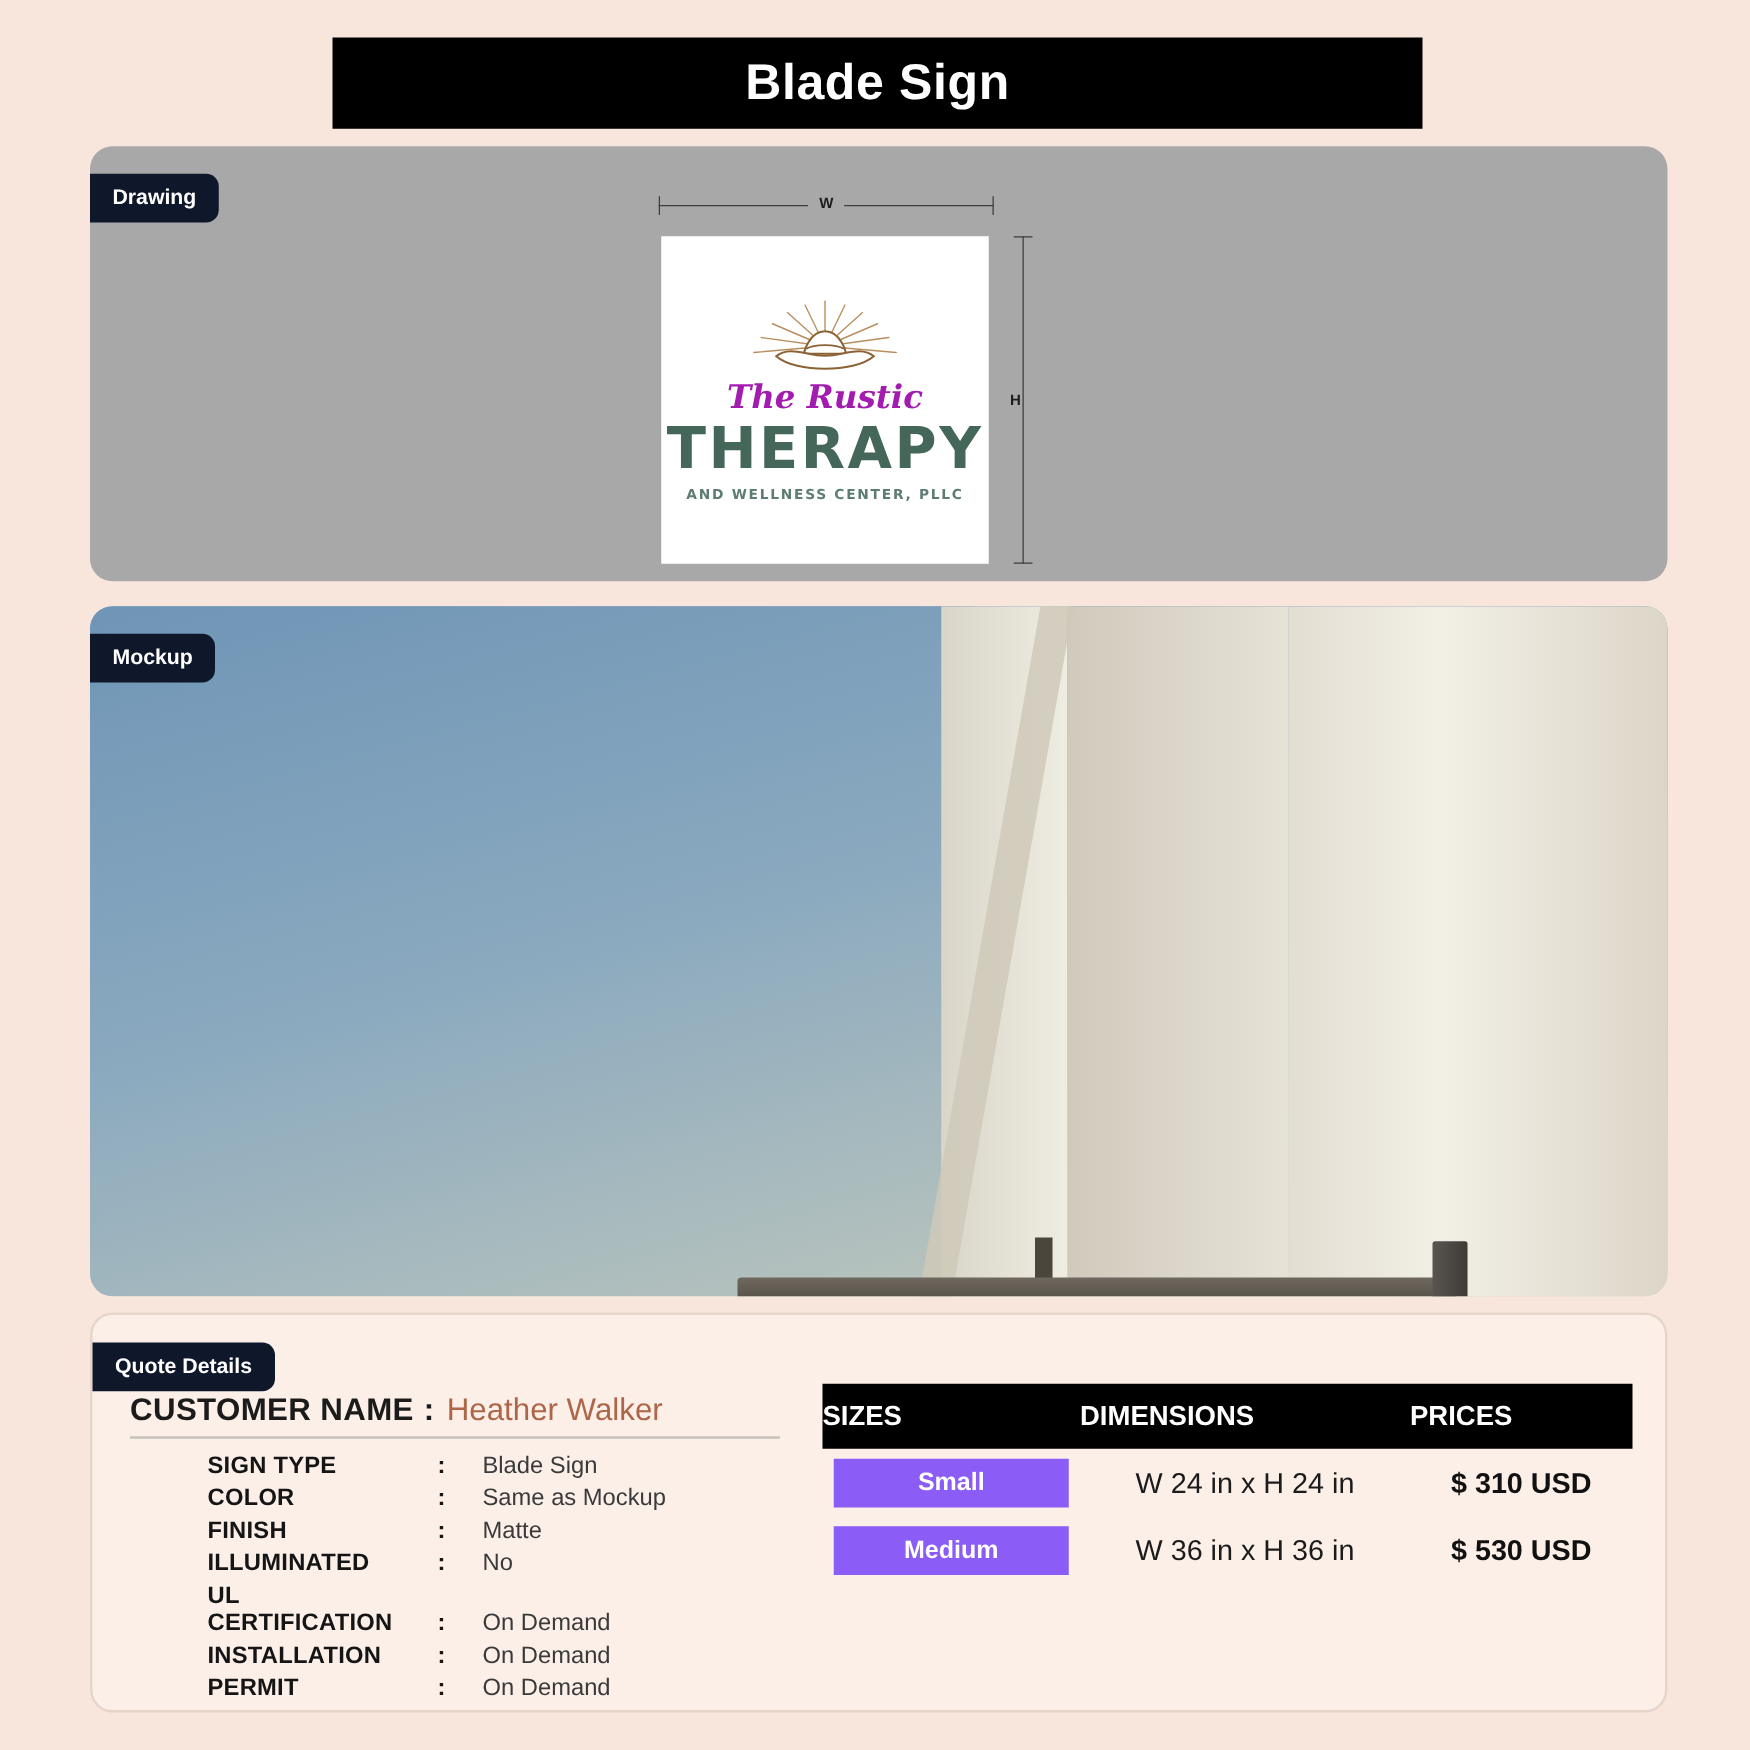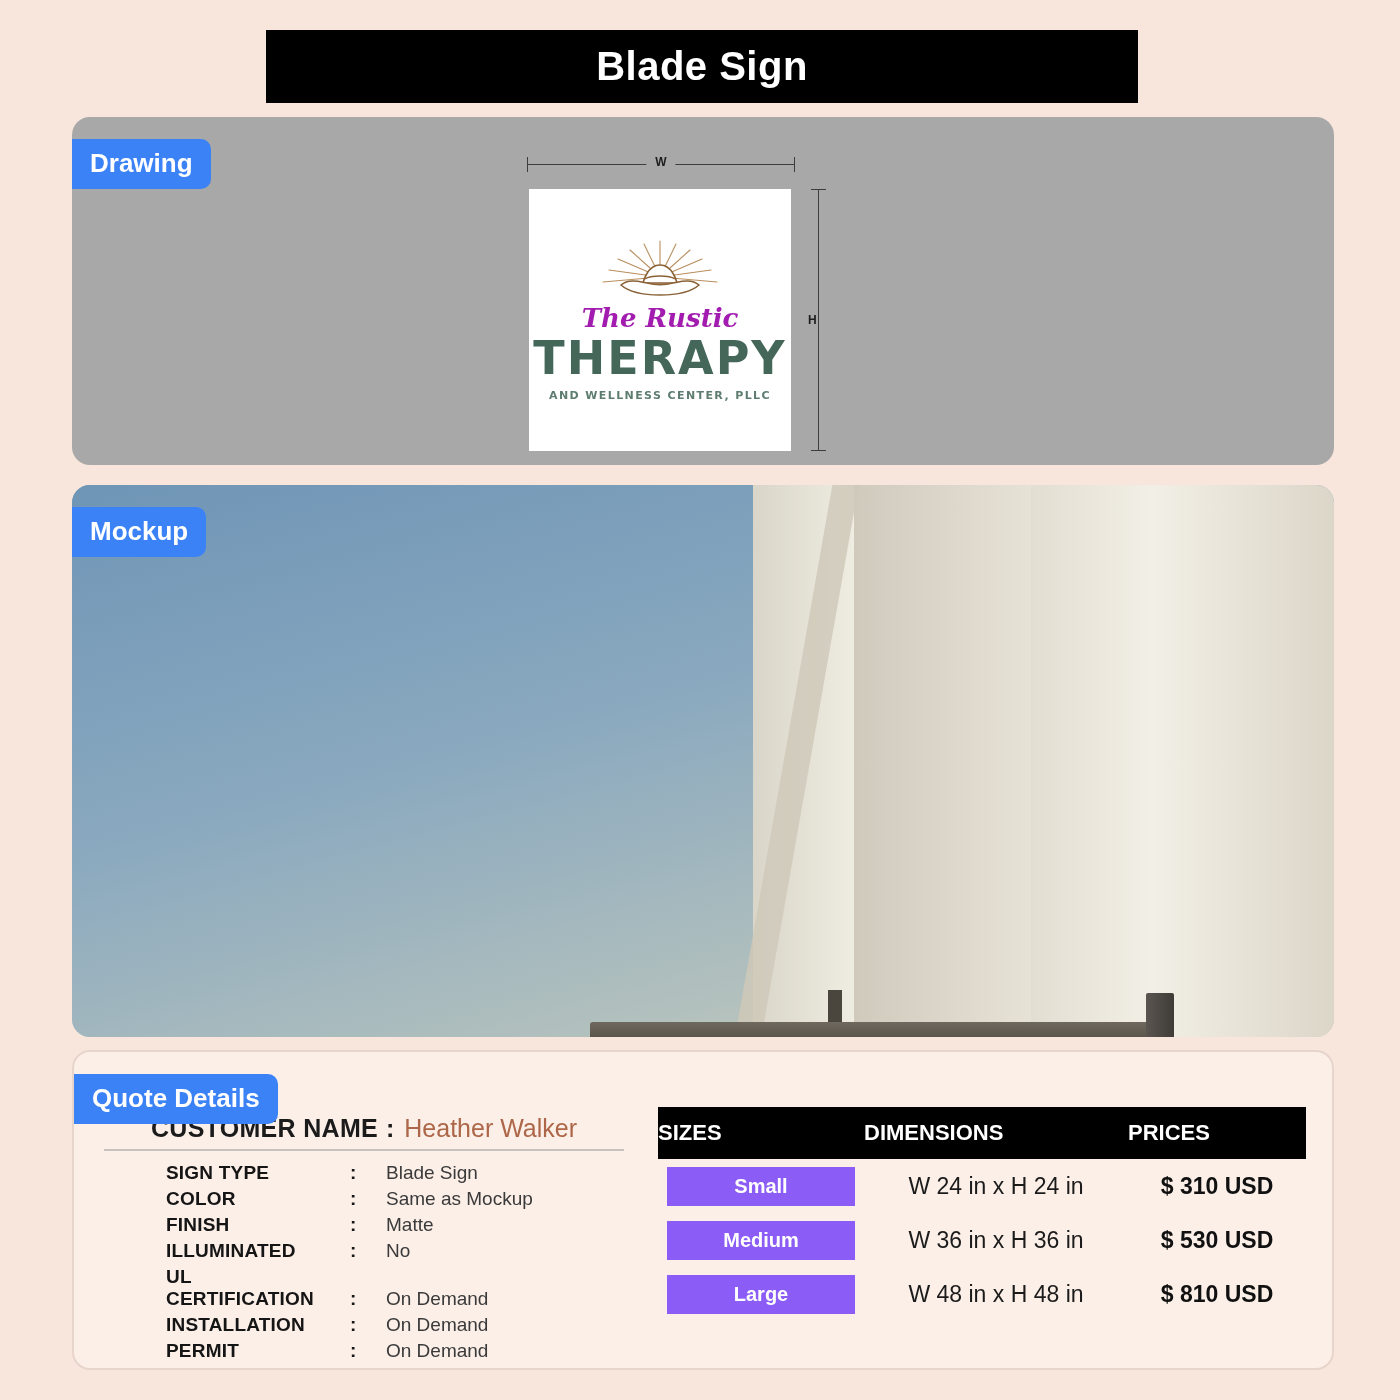--- a/index.html
+++ b/index.html
@@ -30,24 +30,24 @@
     letter-spacing: 0.5px;
   }
 
   
   .panel {
     position: absolute;
     border-radius: 18px;
   }
   .panel-label {
     position: absolute;
-    background: #3b82f6;
+    background: #0f172a;
     color: #ffffff;
     font-weight: bold;
-    font-size: 26px;
+    font-size: 17px;
     padding: 9px 18px 10px 18px;
     border-radius: 0 10px 10px 0;
     left: 0;
     top: 22px;
     z-index: 5;
     white-space: nowrap;
   }
 
   
   #drawing-panel {
@@ -269,21 +269,20 @@
   }
   .customer-row {
     position: absolute;
     left: 30px;
     top: 62px;
     width: 520px;
     border-bottom: 2px solid #c8c2bd;
     padding-bottom: 6px;
     display: flex;
     align-items: baseline;
-    justify-content: center;
   }
   .customer-label {
     font-size: 25px;
     font-weight: bold;
     color: #1b1b1b;
     letter-spacing: .3px;
   }
   .customer-colon {
     font-size: 25px;
     font-weight: bold;
@@ -515,21 +514,14 @@
     </div>
 
     <div class="price-row">
       <div class="size-pill">
         <span>Medium</span>
       </div>
       <div class="dim-cell">W 36 in x H 36 in</div>
       <div class="price-cell">$ 530 USD</div>
     </div>
 
-    <div class="price-row">
-      <div class="size-pill">
-        <span>Large</span>
-      </div>
-      <div class="dim-cell">W 48 in x H 48 in</div>
-      <div class="price-cell">$ 810 USD</div>
-    </div>
   </div>
 </div>
 
 </body></html>

